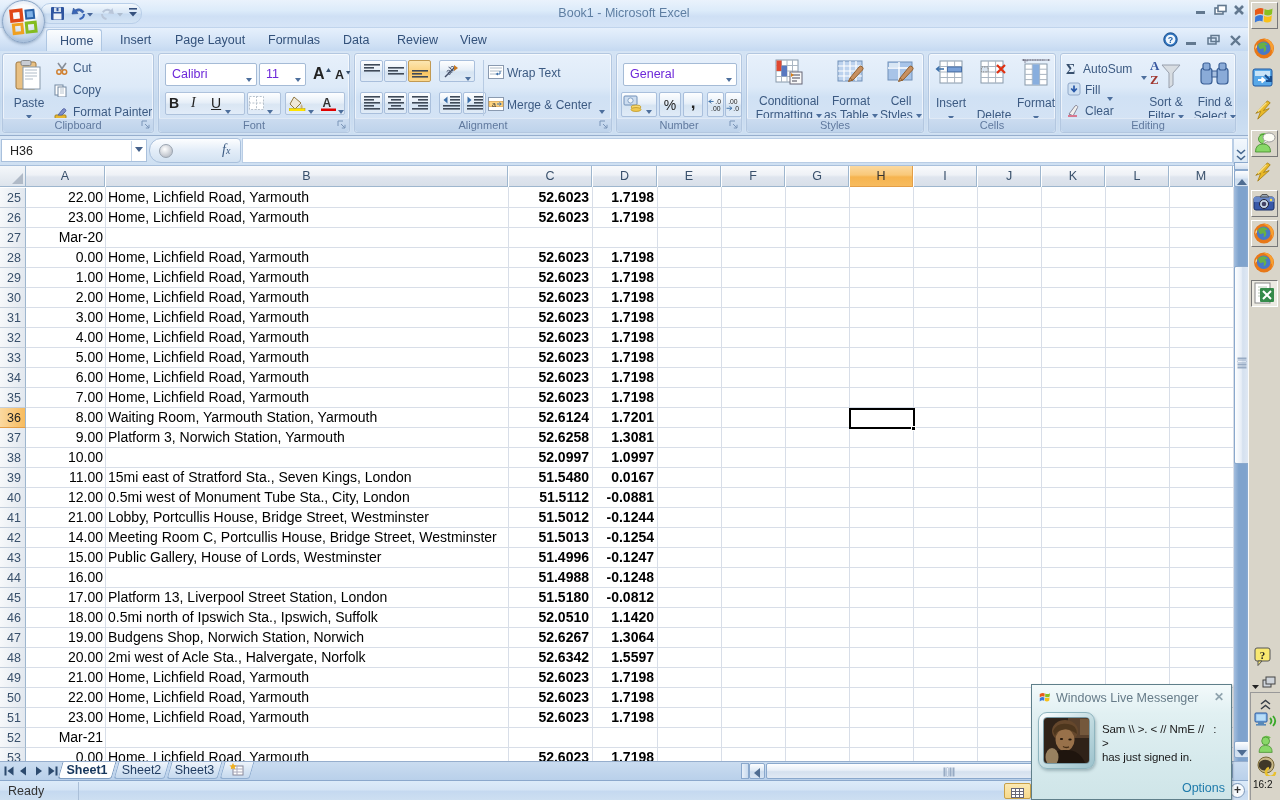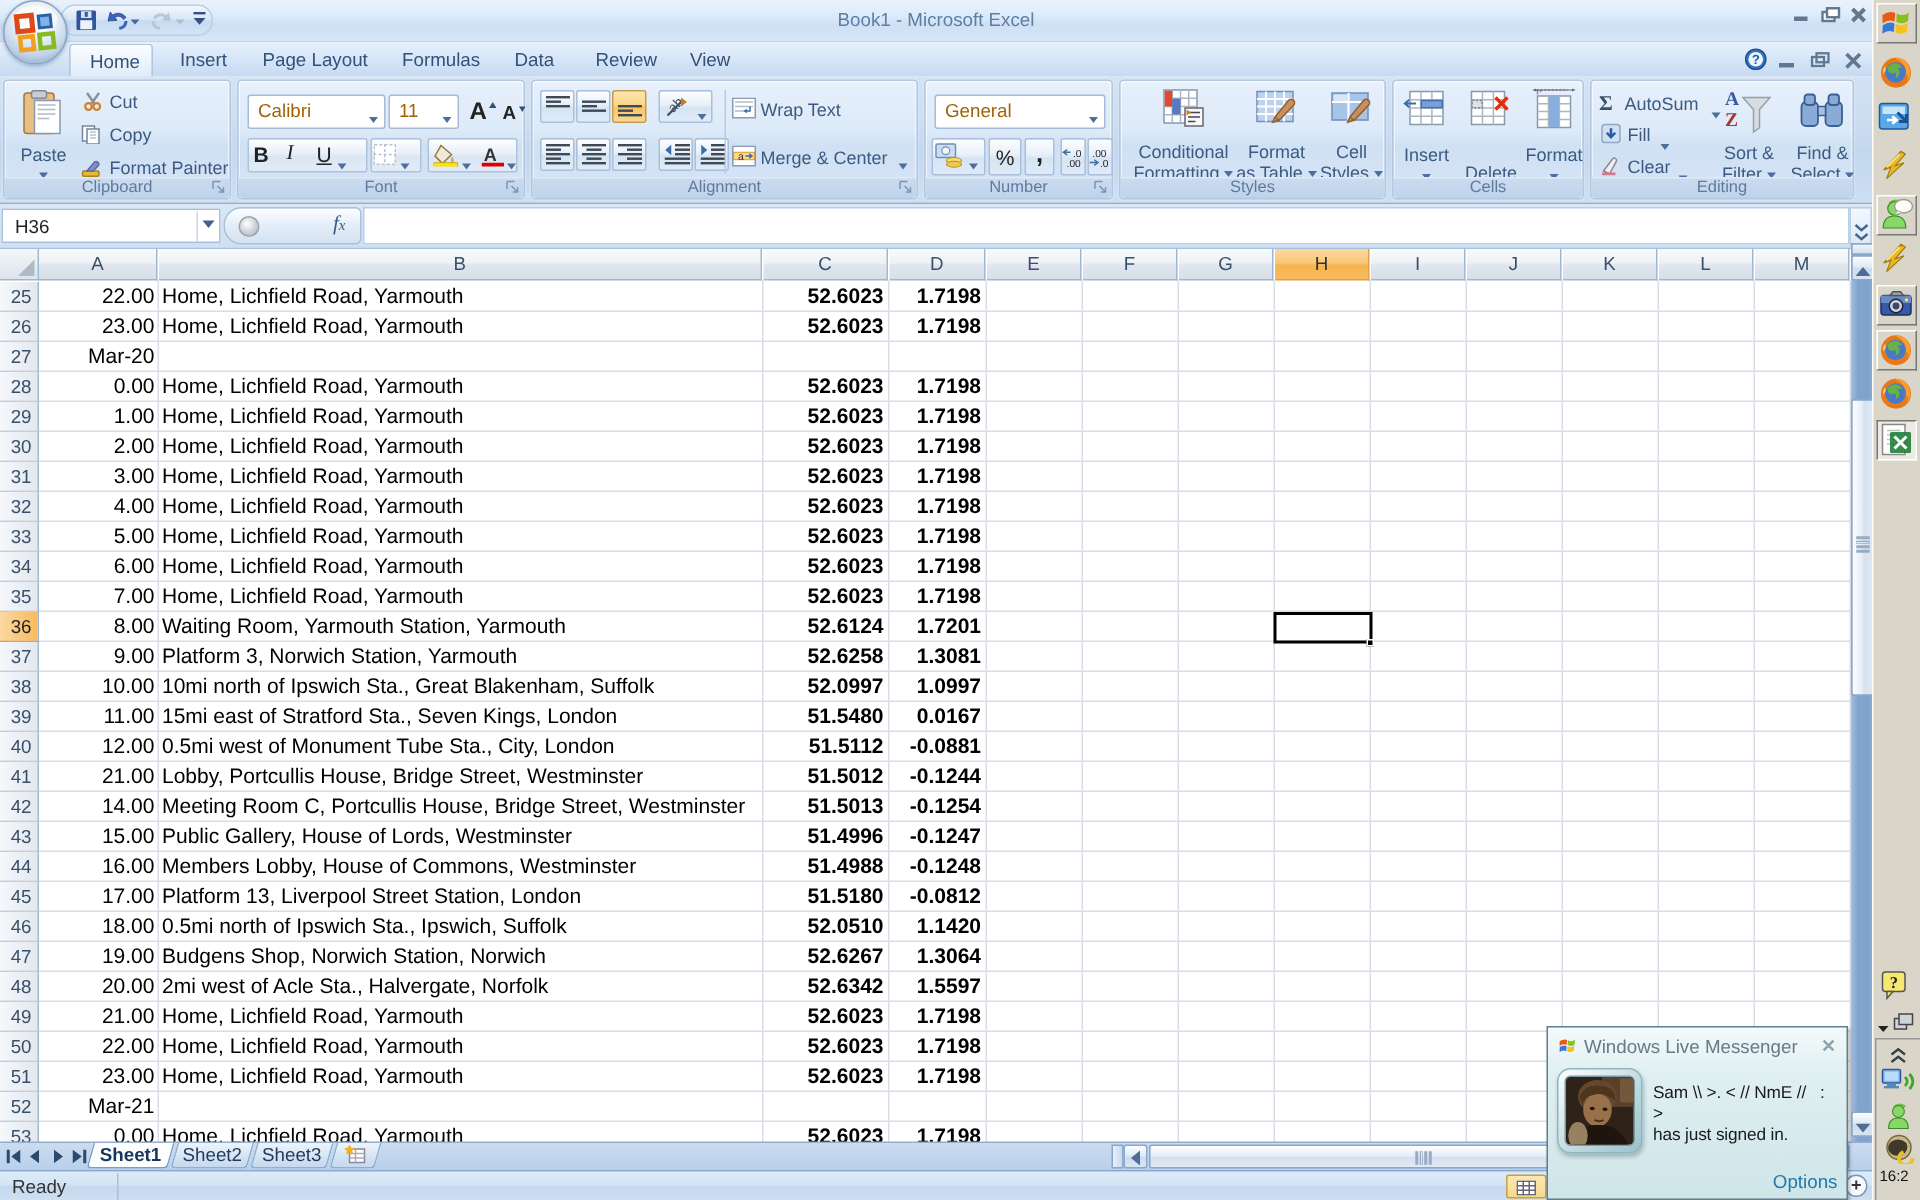--- a/index.html
+++ b/index.html
@@ -41,21 +41,21 @@
 .grp { position:absolute; top:2px; height:80px; border:1px solid #b3c7e0; border-radius:3px;
   background:linear-gradient(#e7f0fb 0%, #ddeaf8 42%, #d0e1f4 55%, #d6e4f5 100%);
   box-shadow:inset 0 0 0 1px rgba(255,255,255,.6), 0 0 2px rgba(255,255,255,.5); }
 .grp .glabel { position:absolute; left:0; right:0; bottom:0; height:14px; font-size:11px;
   color:#60799e; text-align:center; line-height:14px;
   background:linear-gradient(#ccdcf0, #bed3eb); border-radius:0 0 3px 3px;
   box-shadow:inset 0 1px 0 rgba(255,255,255,.4); }
 .dlg { position:absolute; right:2px; bottom:2px; width:10px; height:10px; color:#7a95b8; font-size:9px; line-height:9px; }
 .arr { display:inline-block; width:0; height:0; border-left:3px solid transparent; border-right:3px solid transparent; border-top:4px solid #4d6f9d; vertical-align:middle; }
 
-.combo { position:absolute; background:#fff; border:1px solid #a5bbd6; border-radius:2px; font-size:12.5px; color:#a16207; }
+.combo { position:absolute; background:#fff; border:1px solid #a5bbd6; border-radius:2px; font-size:12.5px; color:#6d28d9; }
 .combo .cv { position:absolute; left:6px; top:3px; }
 .combo .ca2 { position:absolute; right:4px; top:8px; }
 .sep { position:absolute; width:1px; background:#b7cbe3; }
 .rlab { position:absolute; font-size:12px; color:#3c5a82; white-space:nowrap;text-align:right; }
 .bigbtn { position:absolute; text-align:center; font-size:12px; color:#3c5a82; }
 .albtn { position:absolute; width:23px; height:22px; border:1px solid #a9bfdc; border-radius:2px;
   background:linear-gradient(#fdfeff,#e7eff8 45%,#d6e4f2 55%,#e0ebf7); }
 .albtn.on { background:linear-gradient(#fce6b1,#fbd588 45%,#f9c55f 55%,#fbd88d); border-color:#c29a52; }
 .albtn svg { position:absolute; left:3px; top:3px; }
 
@@ -611,21 +611,20 @@
         <div class="cd">1.7201</div>
       </div>
 <div class="r" style="top:262px">
         <div class="ca">9.00</div>
         <div class="cb">Platform 3, Norwich Station, Yarmouth</div>
         <div class="cc">52.6258</div>
         <div class="cd">1.3081</div>
       </div>
 <div class="r" style="top:282px">
         <div class="ca">10.00</div>
-        <div class="cb">10mi north of Ipswich Sta., Great Blakenham, Suffolk</div>
         <div class="cc">52.0997</div>
         <div class="cd">1.0997</div>
       </div>
 <div class="r" style="top:302px">
         <div class="ca">11.00</div>
         <div class="cb">15mi east of Stratford Sta., Seven Kings, London</div>
         <div class="cc">51.5480</div>
         <div class="cd">0.0167</div>
       </div>
 <div class="r" style="top:322px">
@@ -647,21 +646,20 @@
         <div class="cd">-0.1254</div>
       </div>
 <div class="r" style="top:382px">
         <div class="ca">15.00</div>
         <div class="cb">Public Gallery, House of Lords, Westminster</div>
         <div class="cc">51.4996</div>
         <div class="cd">-0.1247</div>
       </div>
 <div class="r" style="top:402px">
         <div class="ca">16.00</div>
-        <div class="cb">Members Lobby, House of Commons, Westminster</div>
         <div class="cc">51.4988</div>
         <div class="cd">-0.1248</div>
       </div>
 <div class="r" style="top:422px">
         <div class="ca">17.00</div>
         <div class="cb">Platform 13, Liverpool Street Station, London</div>
         <div class="cc">51.5180</div>
         <div class="cd">-0.0812</div>
       </div>
 <div class="r" style="top:442px">

